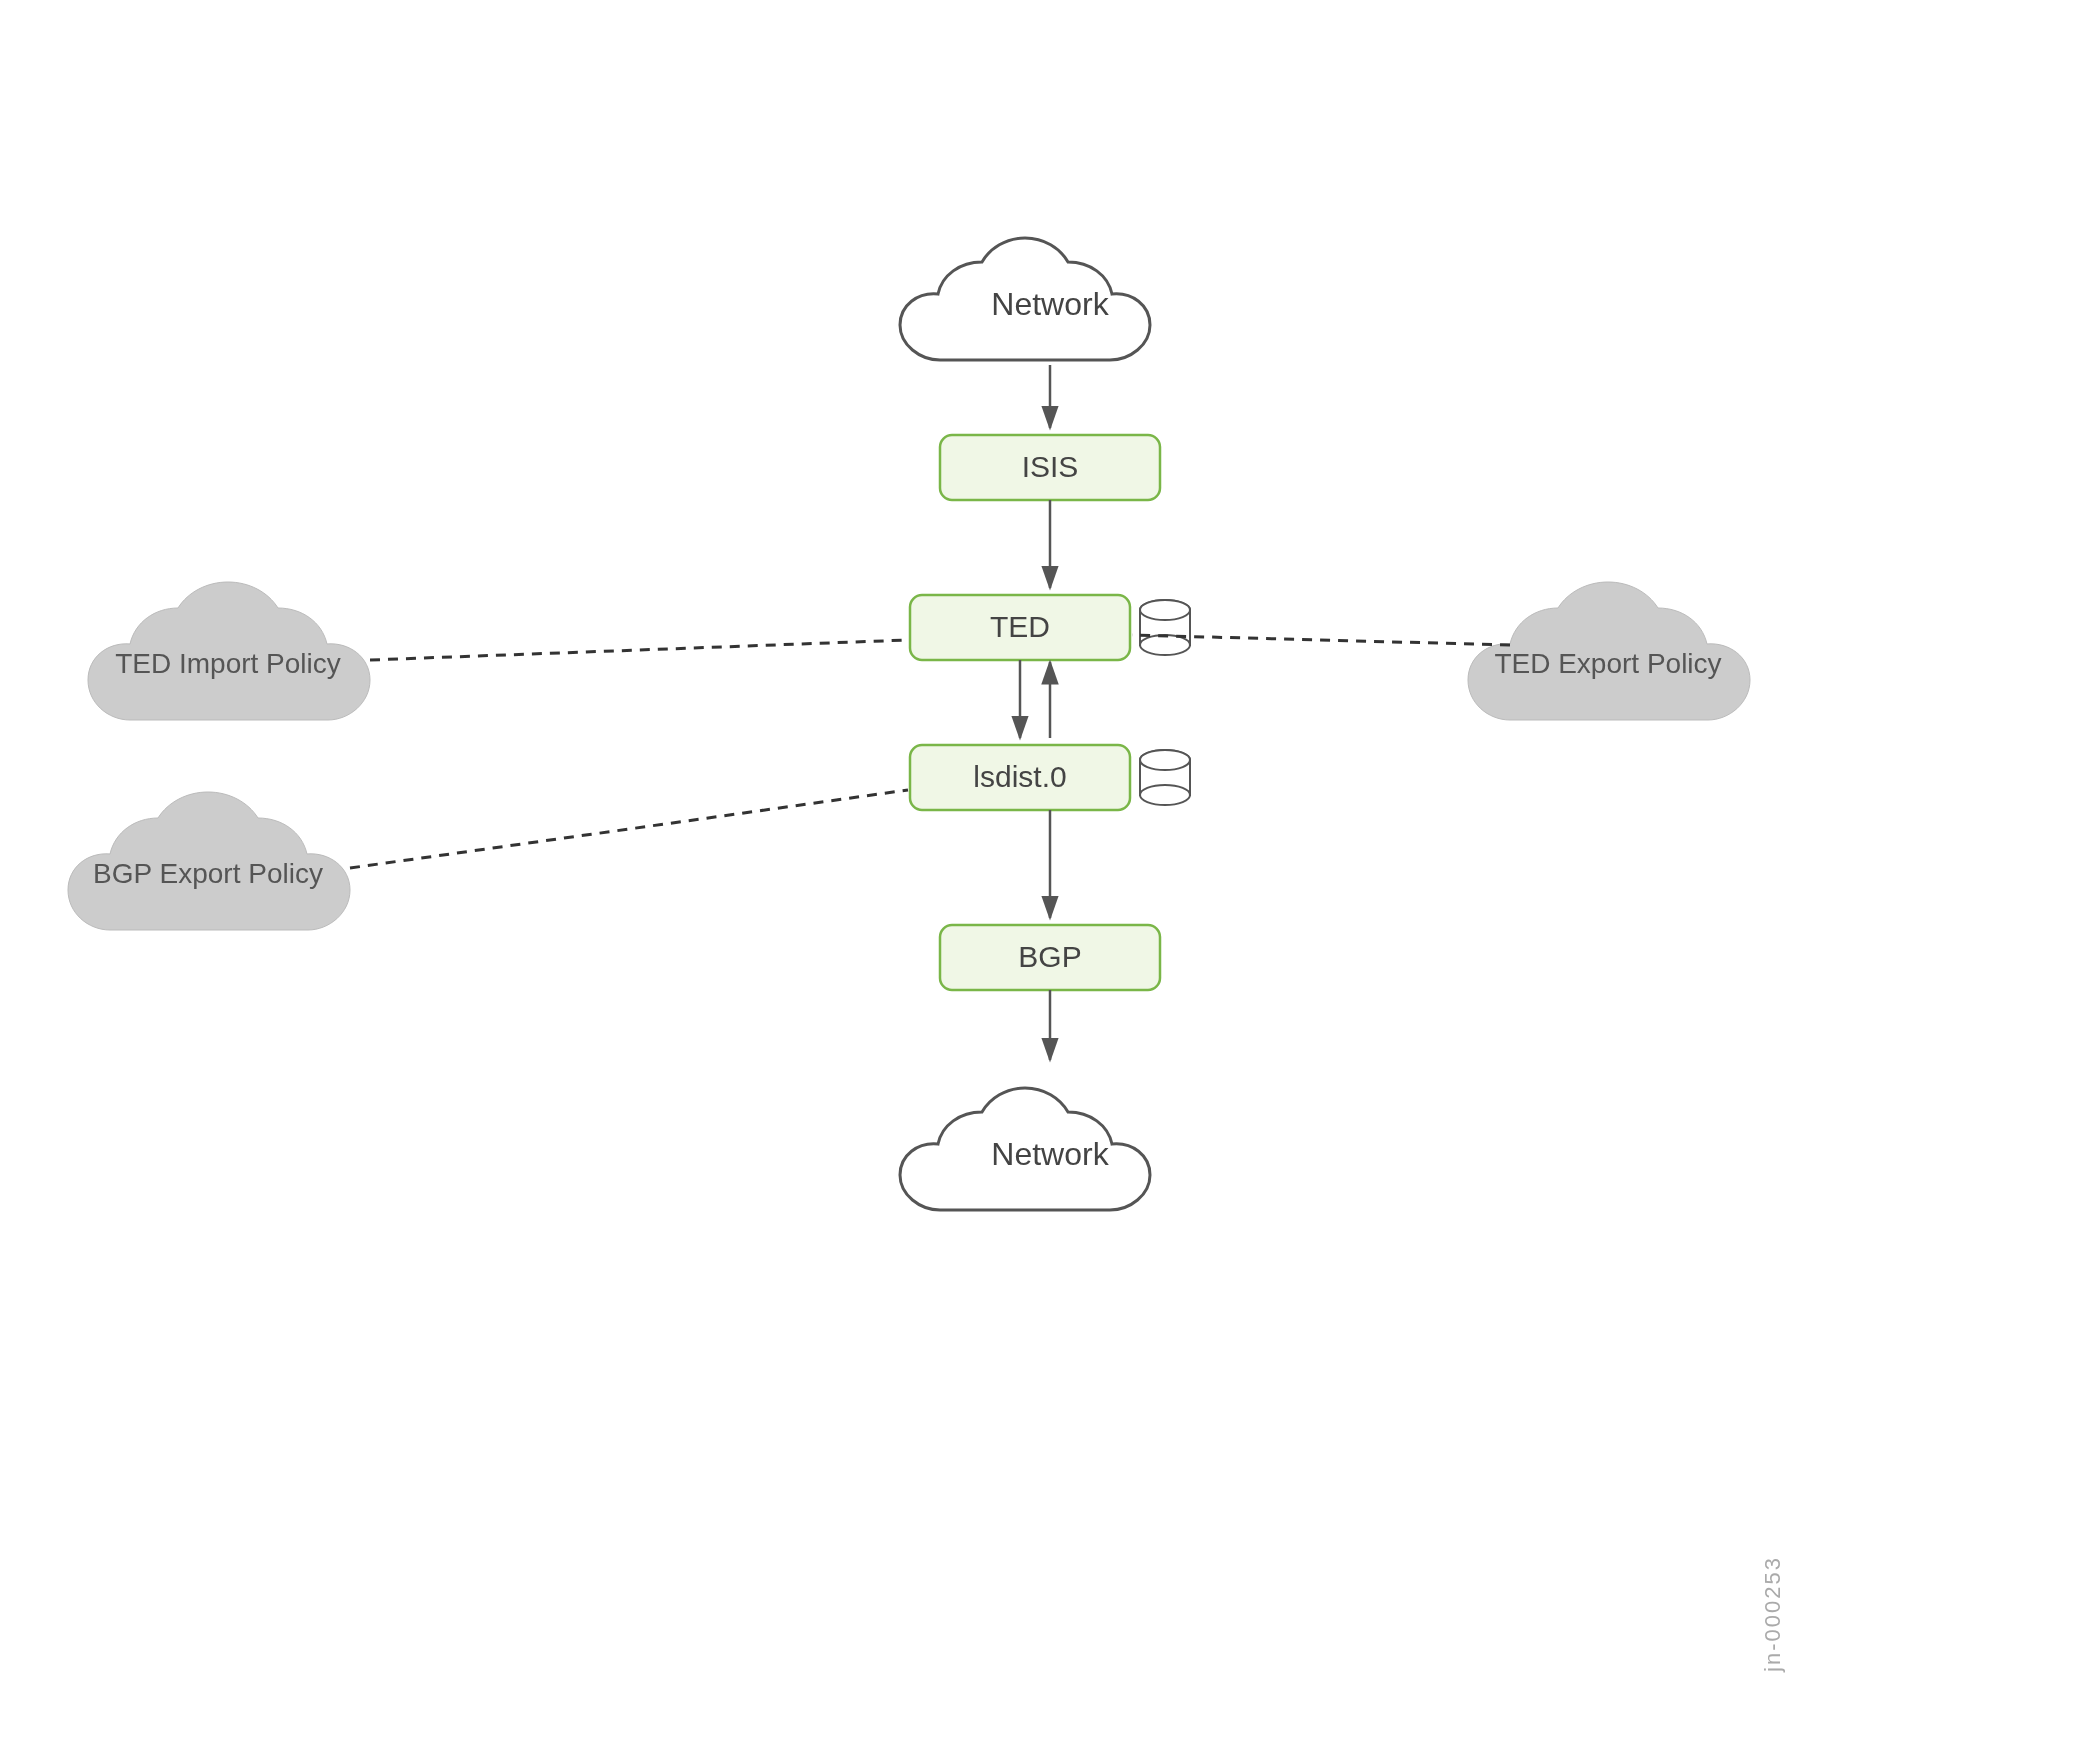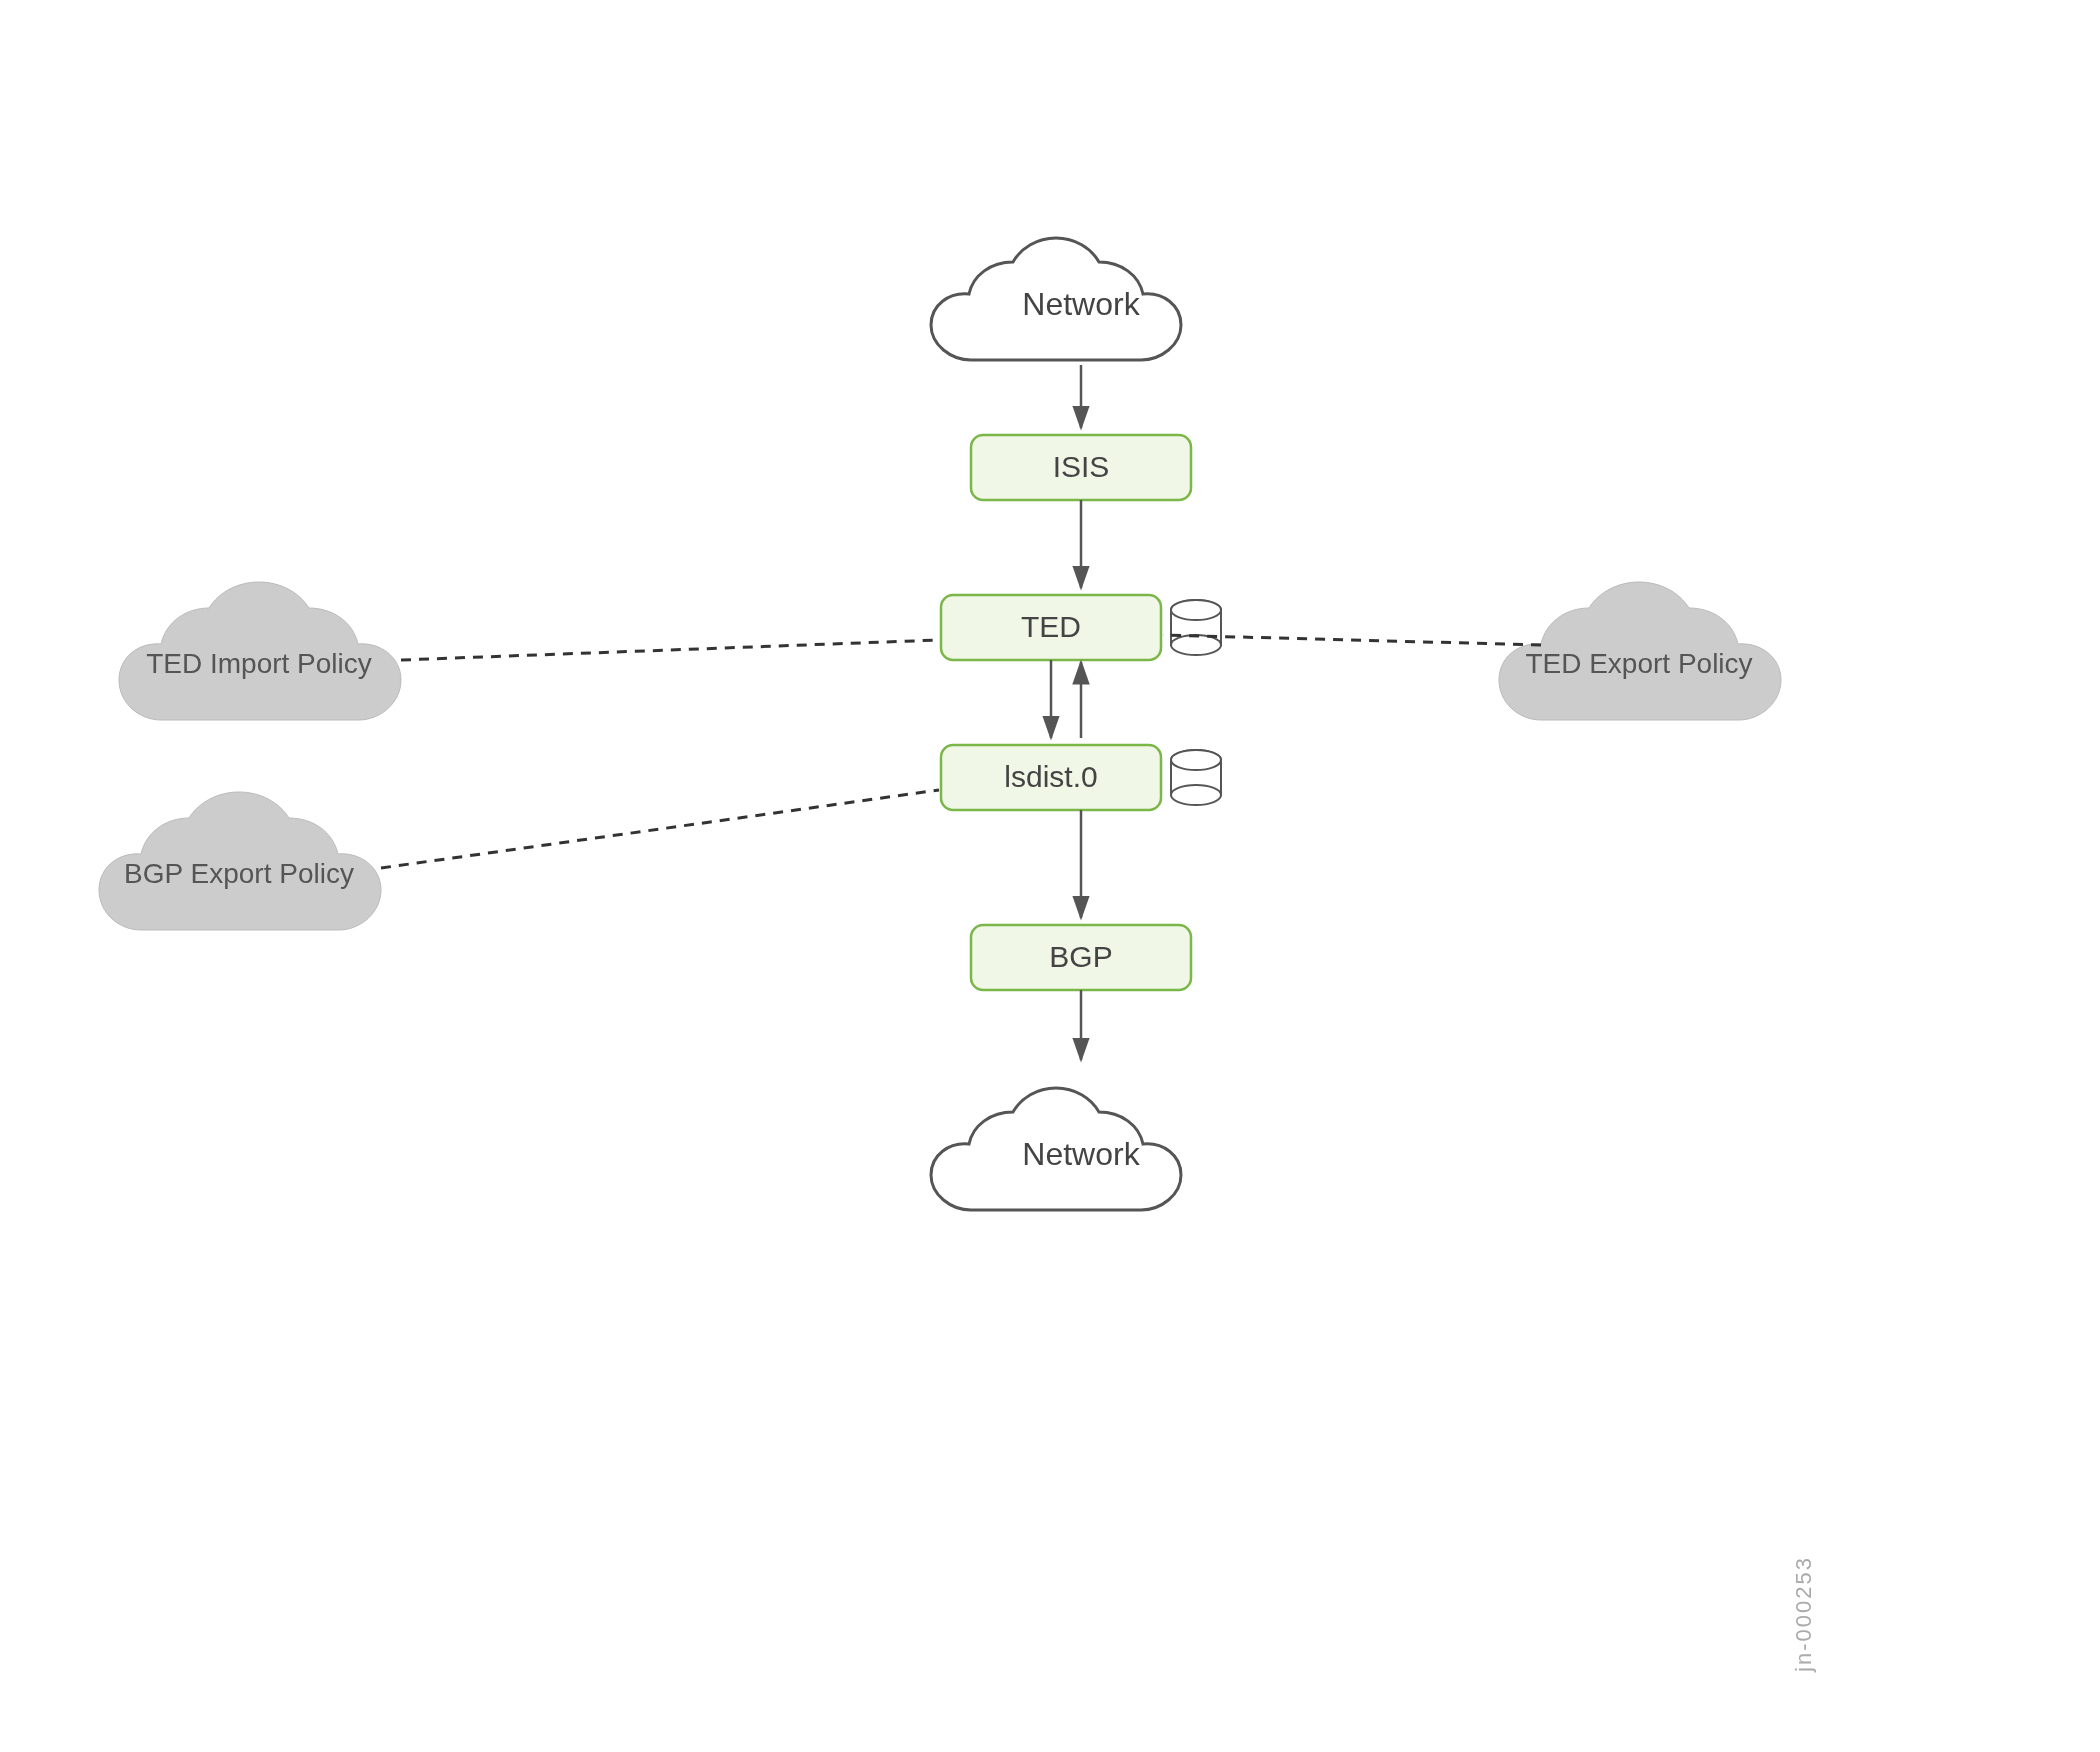--- a/index.html
+++ b/index.html
@@ -9,21 +9,20 @@
       background: #ffffff;
       font-family: Arial, sans-serif;
       position: relative;
       overflow: hidden;
     }
 
     #diagram {
       width: 1816px;
       height: 1752px;
       position: relative;
-      margin-left: 31px;
     }
 
     svg#main-svg {
       position: absolute;
       top: 0;
       left: 0;
       width: 2100px;
       height: 1752px;
     }
 

